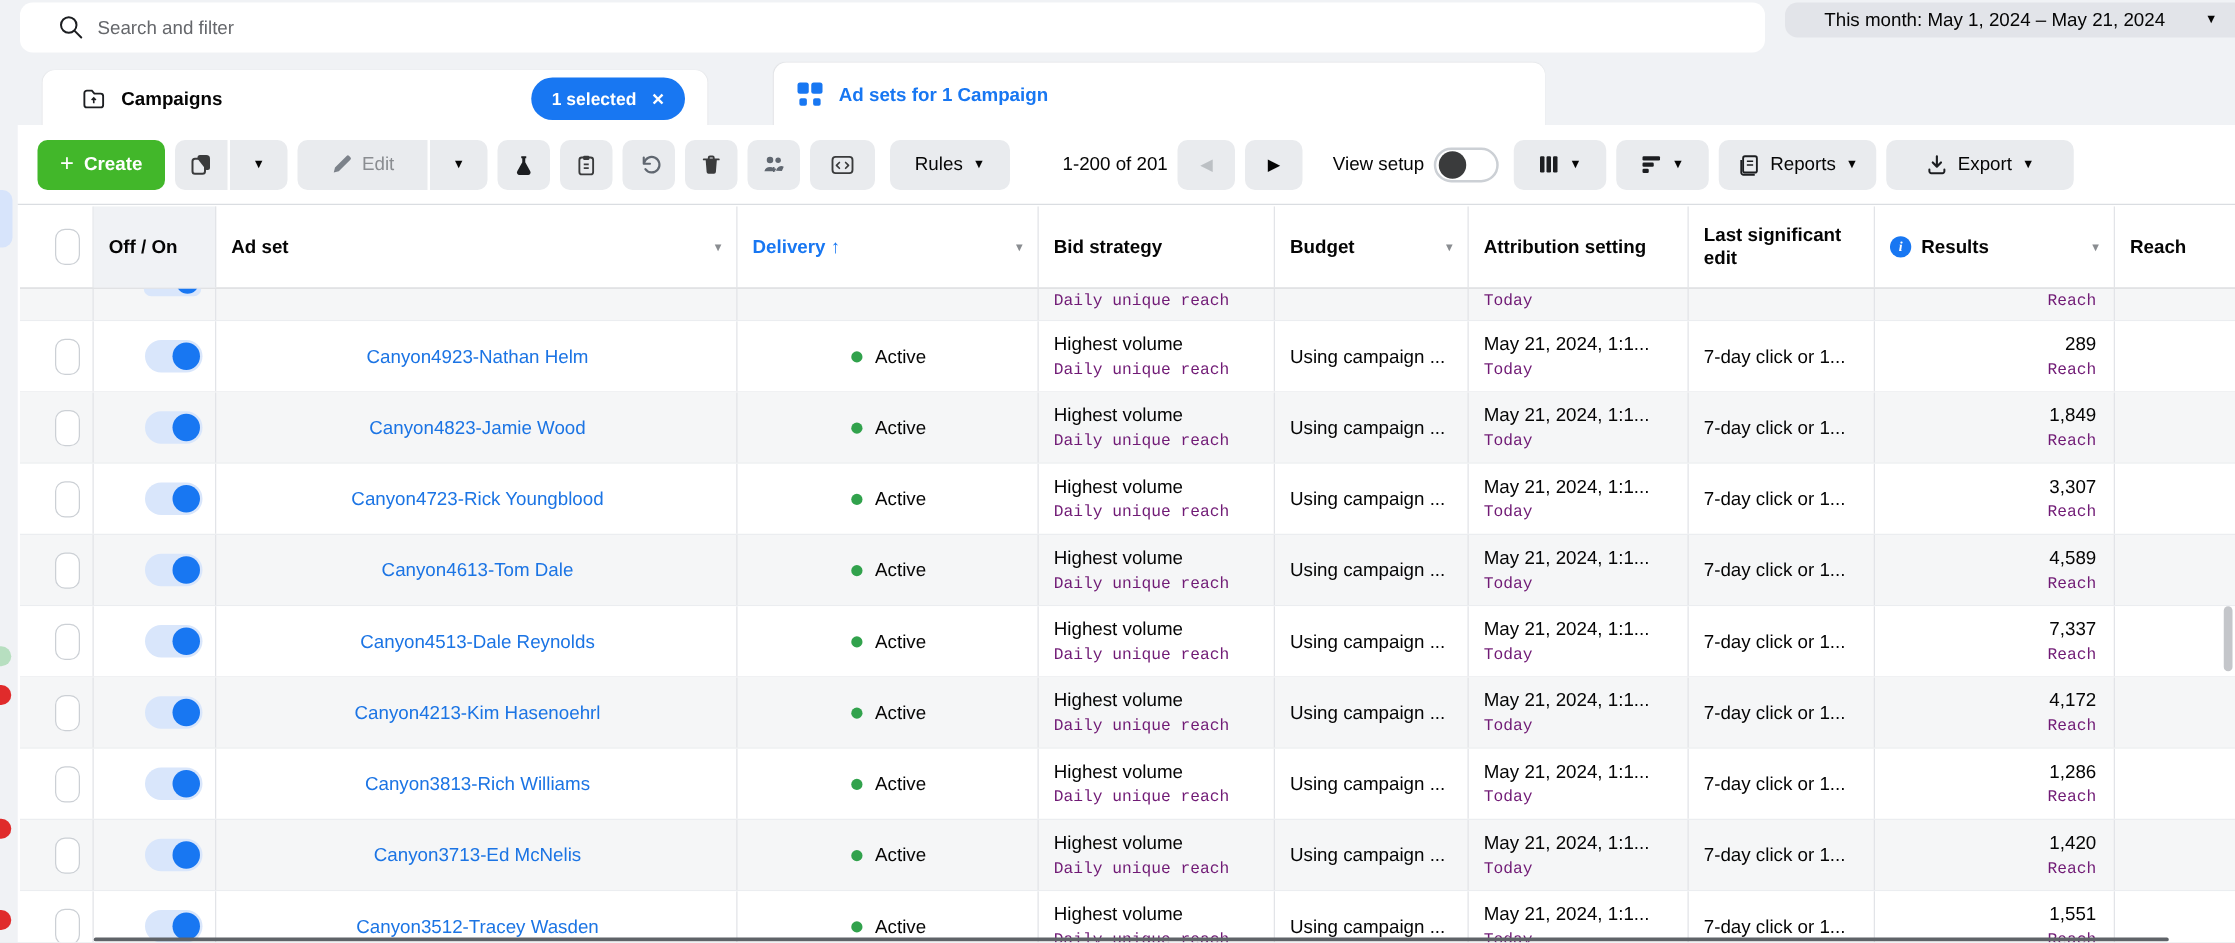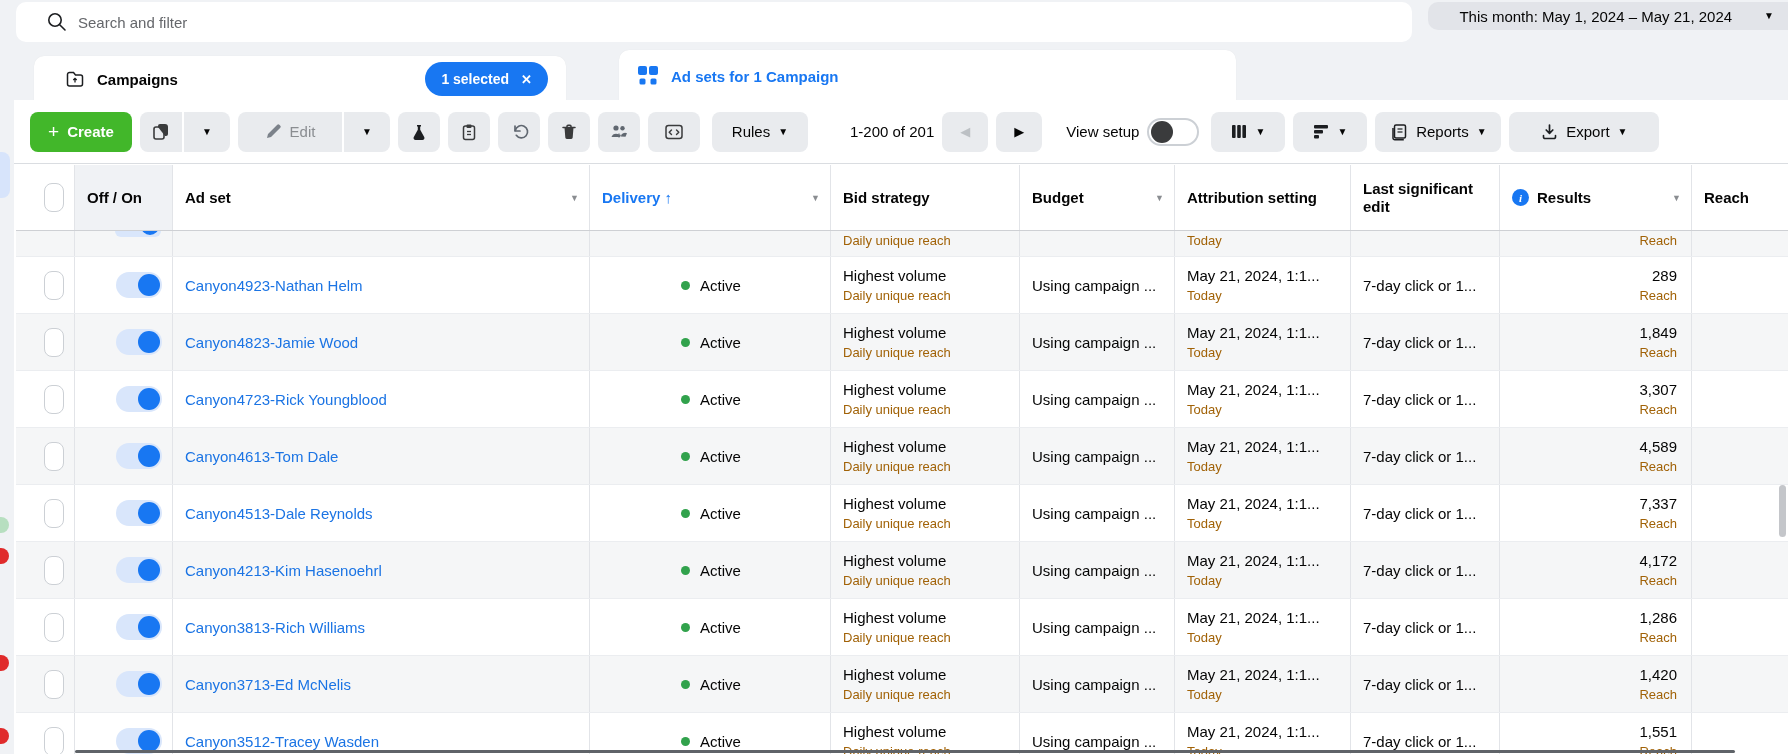--- a/index.html
+++ b/index.html
@@ -69,23 +69,23 @@
   .thead .checkbox { margin-left:16px; }
 
   .row { height:57px; background:#fff; border-bottom:1px solid #ebedf0; }
   .row.alt { background:#f5f6f7; }
   .row .cell { display:flex; flex-direction:column; justify-content:center; padding:0 10px 0 12px; border-right:1px solid #e2e4e8; overflow:hidden; white-space:nowrap; }
   .row .cell:last-child { border-right:none; }
   .cell.center { flex-direction:row; align-items:center; }
   .partial-row { height:26px; background:#f5f6f7; border-bottom:1px solid #ebedf0; }
   .partial-row .cell { display:flex; align-items:flex-start; padding:0 10px 0 12px; border-right:1px solid #e2e4e8; overflow:hidden; white-space:nowrap; }
   .partial-row .cell:last-child { border-right:none; }
-  .sub { color:#a16207; font-size:13px; line-height:19px; }
+  .sub { color:#701a75; font-size:13px; line-height:19px;font-family:Liberation Mono, monospace; }
   .main-line { line-height:21px; }
-  .adset-link { color:#1b74e4; cursor:pointer; }
+  .adset-link { color:#1b74e4; cursor:pointer;text-align:center; }
   .toggle-pill { width:46px; height:26px; background:#d9e6fb; border-radius:14px; position:relative; margin-left:28px; cursor:pointer; }
   .toggle-pill .knob { position:absolute; right:2px; top:2px; width:22px; height:22px; background:#1877f2; border-radius:50%; }
   .status-dot { width:9px; height:9px; border-radius:50%; background:#31a24c; margin-right:10px; flex:none; }
   .num-cell { align-items:flex-end; text-align:right; padding-right:14px !important; }
   .partial-row .num-cell { justify-content:flex-end; }
 
   
   .v-scroll { position:absolute; right:2px; top:485px; width:7px; height:52px; background:#c4c6ca; border-radius:4px; z-index:6; }
   .h-scroll { position:absolute; left:75px; bottom:1px; width:1660px; height:3px; background:#5f6368; border-radius:2px; z-index:6; }
 

